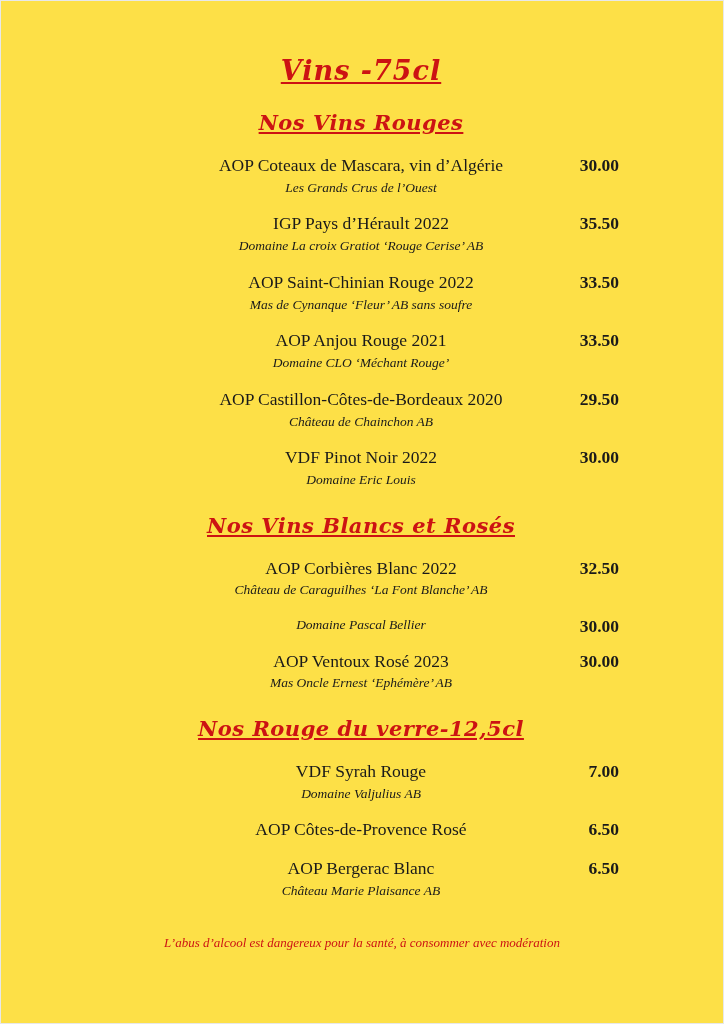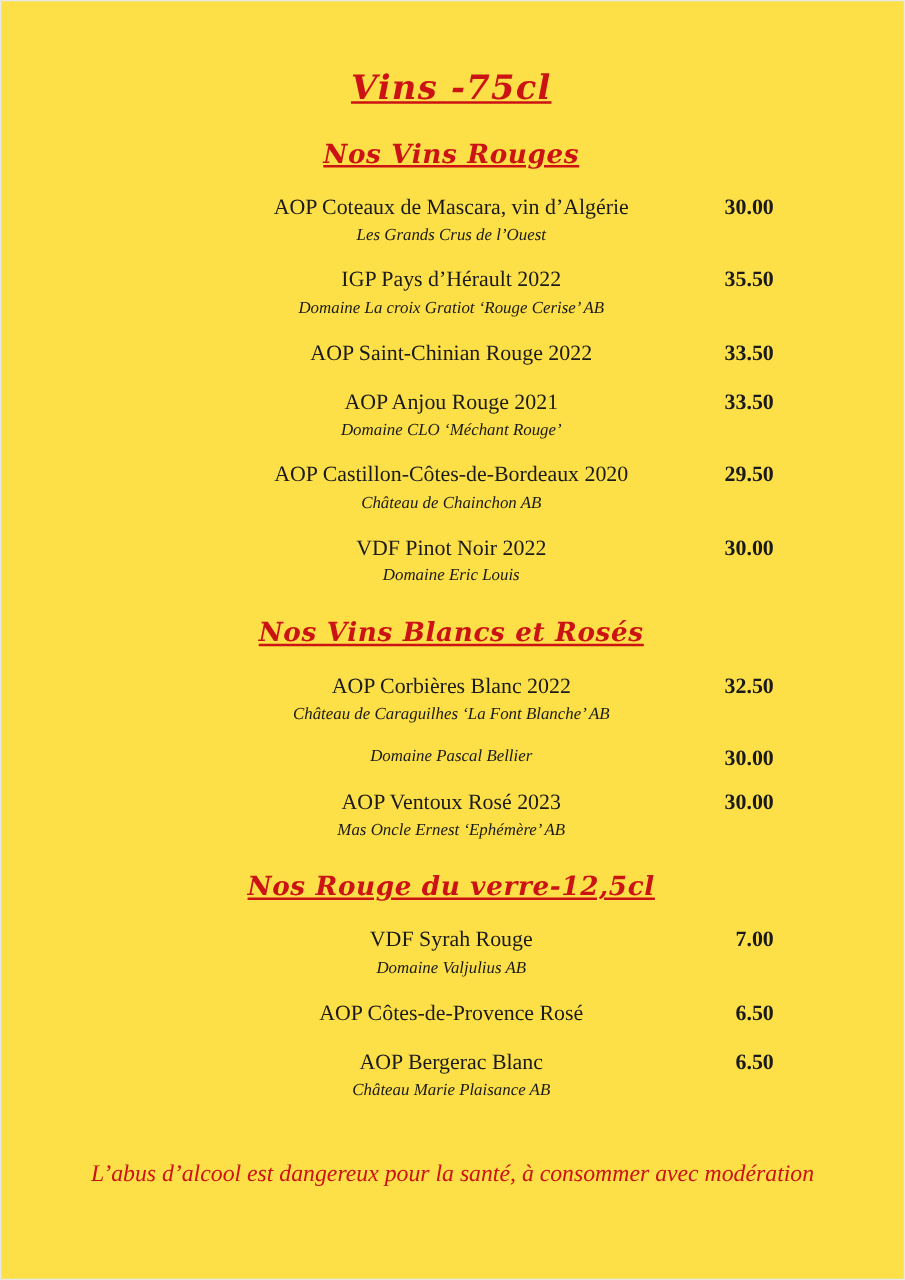--- a/index.html
+++ b/index.html
@@ -69,21 +69,21 @@
     font-size: 17.5px;
     line-height: 1.25;
   }
   .footer {
     position: absolute;
     left: 0;
     right: 0;
     bottom: 72px;
     text-align: center;
     font-style: italic;
-    font-size: 19px;
+    font-size: 13px;
     color: #cc1313;
   }
 </style>
 </head>
 <body>
 
 <div class="page">
   <div class="content">
     <h1 class="script-title">Vins -75cl</h1>
     <div id="sections">
@@ -94,20 +94,21 @@
           <div class="wine-detail">Les Grands Crus de l’Ouest</div>
         </div>
         <div class="item">
           <div class="wine-name">IGP Pays d’Hérault 2022</div>
           <div class="wine-price">35.50</div>
           <div class="wine-detail">Domaine La croix Gratiot ‘Rouge Cerise’ AB</div>
         </div>
         <div class="item">
           <div class="wine-name">AOP Saint-Chinian Rouge 2022</div>
           <div class="wine-price">33.50</div>
+          <div class="wine-detail">Mas de Cynanque ‘Fleur’ AB sans soufre</div>
         </div>
         <div class="item">
           <div class="wine-name">AOP Anjou Rouge 2021</div>
           <div class="wine-price">33.50</div>
           <div class="wine-detail">Domaine CLO ‘Méchant Rouge’</div>
         </div>
         <div class="item">
           <div class="wine-name">AOP Castillon-Côtes-de-Bordeaux 2020</div>
           <div class="wine-price">29.50</div>
           <div class="wine-detail">Château de Chainchon AB</div>

